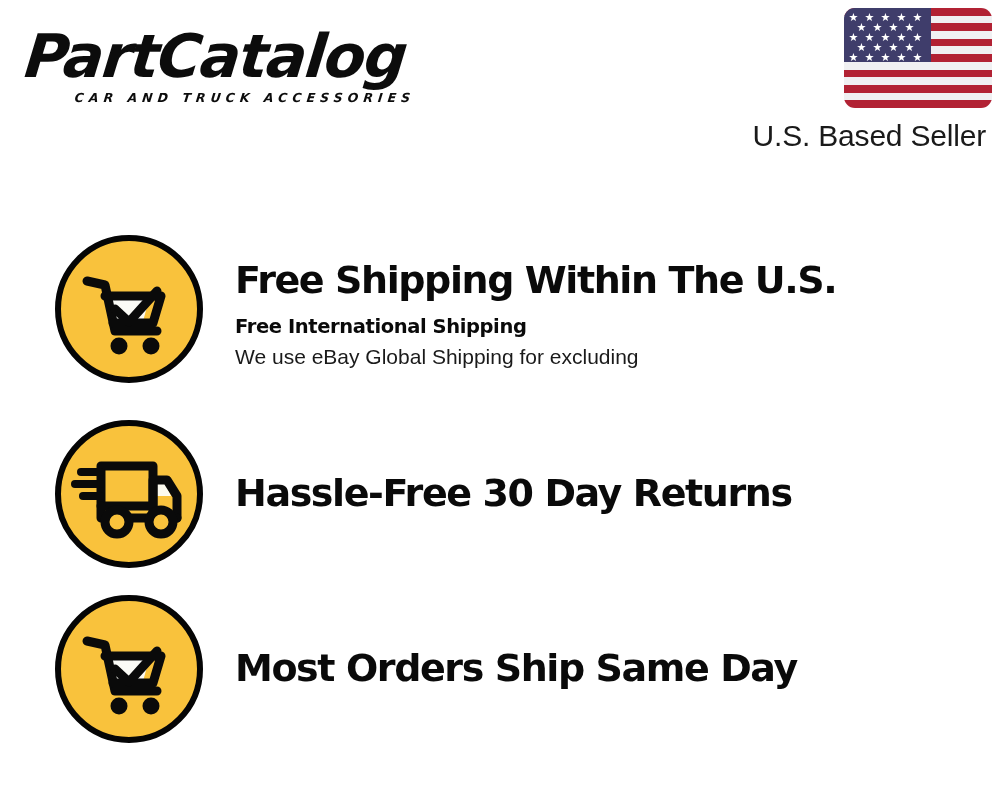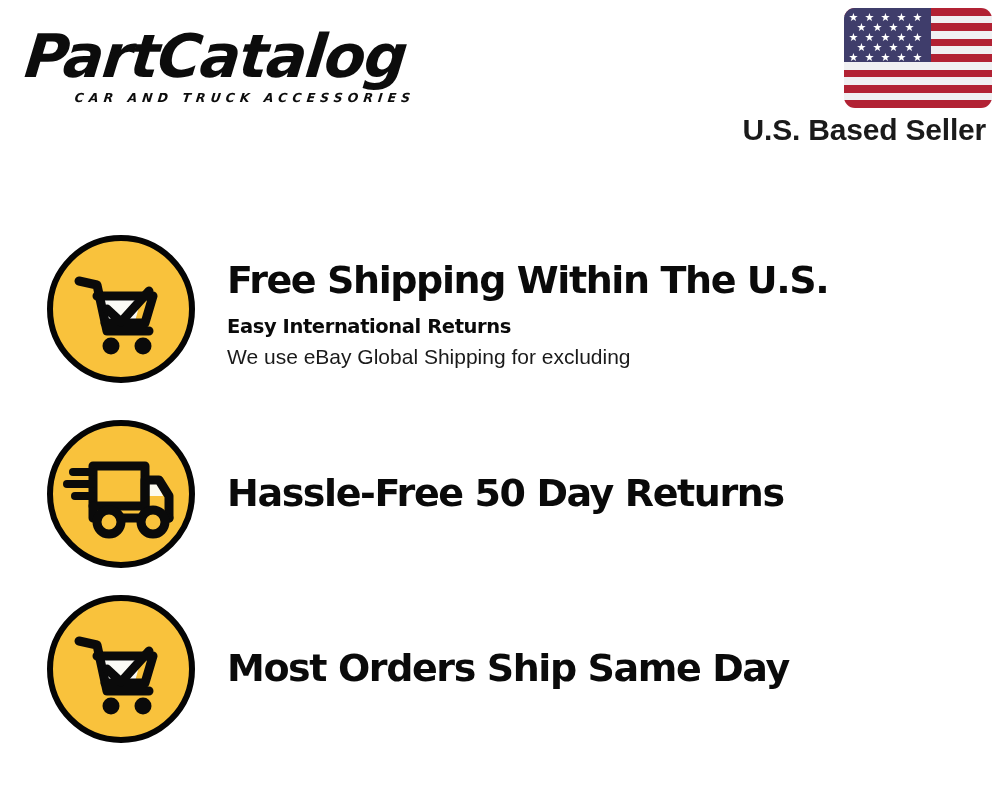--- a/index.html
+++ b/index.html
@@ -92,40 +92,40 @@
   .star {
     position: absolute;
     color: #ffffff;
     font-size: 11px;
     line-height: 11px;
     width: 11px;
     text-align: center;
   }
   #seller-label {
     display: block;
-    margin-top: 5px;
+    margin-top: 11px;
     margin-right: 6px;
     font-size: 30px;
     line-height: 34px;
-    font-weight: 700;
+    font-weight: 400;
     letter-spacing: -0.2px;
     color: #1a1a1a;
     white-space: nowrap;
   }
 
   
   #features {
     position: absolute;
     left: 0;
     top: 180px;
     width: 1000px;
   }
   .feature-row {
     position: absolute;
-    left: 4px;
+    left: 12px;
     width: 984px;
     display: flex;
     align-items: flex-start;
   }
   #feature-row-0 { top: 55px;  height: 175px; }
   #feature-row-1 { top: 240px; height: 160px; }
   #feature-row-2 { top: 415px; height: 160px; }
 
   .feature-icon {
     flex: 0 0 auto;
@@ -249,41 +249,41 @@
         <polygon points="48,58 88,58 80,88 56,88" fill="#fbfbf6"></polygon>
         <path d="M26 40 L44 44 L54 90 L96 90" fill="none" stroke="#0a0a0a" stroke-width="9" stroke-linecap="round" stroke-linejoin="round"></path>
         <path d="M44 55 L100 55 L92 82 L52 82" fill="none" stroke="#0a0a0a" stroke-width="9" stroke-linecap="round" stroke-linejoin="round"></path>
         <path d="M54 68 L68 81 L96 50" fill="none" stroke="#0a0a0a" stroke-width="9" stroke-linecap="round" stroke-linejoin="round"></path>
         <circle cx="58" cy="105" r="8.5" fill="#0a0a0a"></circle>
         <circle cx="90" cy="105" r="8.5" fill="#0a0a0a"></circle>
       </svg>
     </div>
     <div class="feature-text">
       <div class="feature-title">Free Shipping Within The U.S.</div>
-      <div class="feature-sub-strong">Easy International Returns</div>
+      <div class="feature-sub-strong">Free International Shipping</div>
       <div class="feature-sub-light">We use eBay Global Shipping for excluding</div>
     </div>
   </div>
 
   <div class="feature-row" id="feature-row-1">
     <div class="feature-icon">
       <svg width="136" height="136" viewBox="0 0 136 136" aria-hidden="true">
         <polygon points="90,56 104,56 110,70 90,70" fill="#fdfbf0"></polygon>
         <rect x="40" y="40" width="52" height="40" fill="none" stroke="#0a0a0a" stroke-width="9" stroke-linejoin="round"></rect>
         <path d="M92 54 L106 54 L116 70 L116 92 L92 92 Z" fill="none" stroke="#0a0a0a" stroke-width="9" stroke-linejoin="round" stroke-linecap="round"></path>
         <path d="M40 80 L40 92 L116 92" fill="none" stroke="#0a0a0a" stroke-width="9" stroke-linejoin="round" stroke-linecap="round"></path>
         <circle cx="56" cy="96" r="12" fill="#f9c23c" stroke="#0a0a0a" stroke-width="9"></circle>
         <circle cx="100" cy="96" r="12" fill="#f9c23c" stroke="#0a0a0a" stroke-width="9"></circle>
         <line x1="20" y1="46" x2="40" y2="46" stroke="#0a0a0a" stroke-width="8" stroke-linecap="round"></line>
         <line x1="14" y1="58" x2="40" y2="58" stroke="#0a0a0a" stroke-width="8" stroke-linecap="round"></line>
         <line x1="22" y1="70" x2="40" y2="70" stroke="#0a0a0a" stroke-width="8" stroke-linecap="round"></line>
       </svg>
     </div>
     <div class="feature-text">
-      <div class="feature-title">Hassle-Free 50 Day Returns</div>
+      <div class="feature-title">Hassle-Free 30 Day Returns</div>
     </div>
   </div>
 
   <div class="feature-row" id="feature-row-2">
     <div class="feature-icon">
       <svg width="136" height="136" viewBox="0 0 136 136" aria-hidden="true">
         <polygon points="48,58 88,58 80,88 56,88" fill="#fbfbf6"></polygon>
         <path d="M26 40 L44 44 L54 90 L96 90" fill="none" stroke="#0a0a0a" stroke-width="9" stroke-linecap="round" stroke-linejoin="round"></path>
         <path d="M44 55 L100 55 L92 82 L52 82" fill="none" stroke="#0a0a0a" stroke-width="9" stroke-linecap="round" stroke-linejoin="round"></path>
         <path d="M54 68 L68 81 L96 50" fill="none" stroke="#0a0a0a" stroke-width="9" stroke-linecap="round" stroke-linejoin="round"></path>

